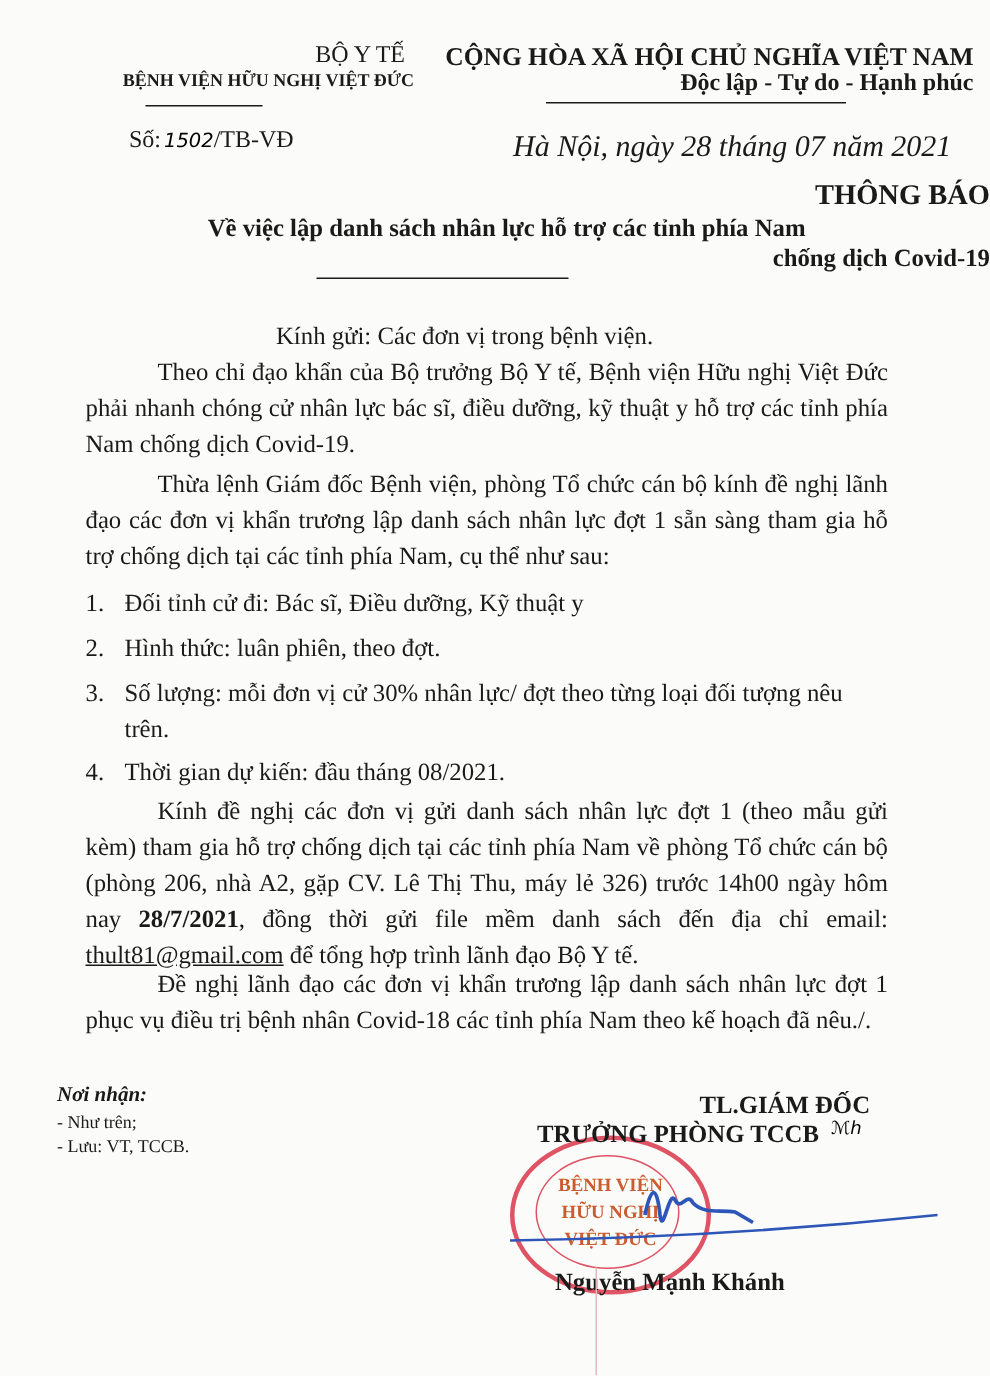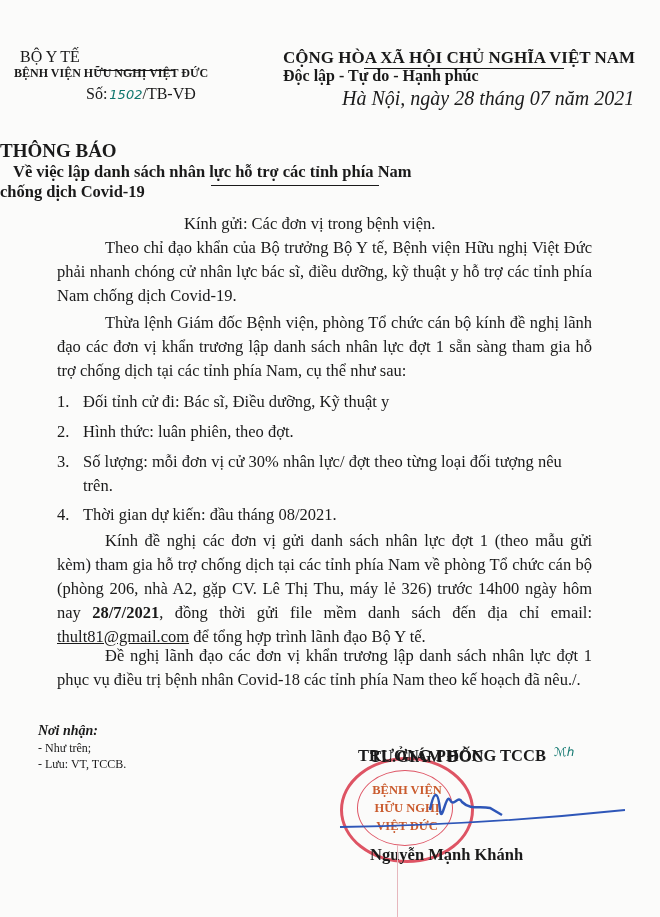--- a/index.html
+++ b/index.html
@@ -3,30 +3,30 @@
 <meta charset="utf-8">
 <style>
   html, body { margin:0; padding:0; }
   body {
     width:660px; height:917px; overflow:hidden; position:relative;
     background:#fbfbfa;
     font-family:"Liberation Serif","DejaVu Serif",serif;
     color:#1a1a1a;
   }
   .abs { position:absolute; }
-  .center { text-align:left;margin-top:20px; }
+  .center { text-align:right; }
   .bold { font-weight:bold; }
   .italic { font-style:italic; }
   .line { position:absolute; height:1px; background:#1a1a1a; }
   .body-text { font-size:16.5px; line-height:24px; }
   .para { position:absolute; left:57px; width:535px; font-size:16.5px; line-height:24px; text-align:justify; }
   .indent { text-indent:48px; }
   .list-item { position:absolute; left:57px; width:535px; font-size:16.5px; line-height:24px; }
   .list-num { display:inline-block; width:26px; }
-  .hand { color:#0f766e; font-style:italic; font-family:"DejaVu Sans",sans-serif; font-size:13px; }
+  .hand { color:#000000; font-style:italic; font-family:"DejaVu Sans",sans-serif; font-size:13px; }
   .email { text-decoration:underline; }
   .stamp {
     position:absolute; left:340px; top:757px; width:128px; height:100px;
     border:3px solid #d9374a; border-radius:50%;
     opacity:0.85;
   }
   .stamp-inner {
     position:absolute; left:14px; top:10px; width:94px; height:74px;
     border:1.5px solid #d9374a; border-radius:50%;
   }
@@ -44,21 +44,21 @@
 <div class="abs" style="left:86px;top:85px;font-size:16px;">
   <span>Số:</span><span class="hand" style="margin-left:2px;">1502</span><span>/TB-VĐ</span>
 </div>
 
 <div class="abs center bold" style="left:283px;top:28px;width:366px;font-size:17px;">CỘNG HÒA XÃ HỘI CHỦ NGHĨA VIỆT NAM</div>
 <div class="abs center bold" style="left:283px;top:47px;width:366px;font-size:16px;">Độc lập - Tự do - Hạnh phúc</div>
 <div class="line" style="left:364px;top:68px;width:200px;"></div>
 <div class="abs italic" style="left:342px;top:87px;font-size:20px;">Hà Nội, ngày 28 tháng 07 năm 2021</div>
 
 <div class="abs center bold" style="left:0;top:120px;width:660px;font-size:19px;">THÔNG BÁO</div>
-<div class="abs center bold" style="left:0;top:142px;width:537px;font-size:16.5px;padding-left:13px;">Về việc lập danh sách nhân lực hỗ trợ các tỉnh phía Nam</div>
+<div class="abs center bold" style="left:0;top:142px;width:537px;font-size:16.5px;">Về việc lập danh sách nhân lực hỗ trợ các tỉnh phía Nam</div>
 <div class="abs center bold" style="left:0;top:162px;width:660px;font-size:16.5px;">chống dịch Covid-19</div>
 <div class="line" style="left:211px;top:185px;width:168px;"></div>
 
 <div class="abs body-text" style="left:184px;top:212px;">Kính gửi: Các đơn vị trong bệnh viện.</div>
 
 <div class="para indent" style="top:236px;">Theo chỉ đạo khẩn của Bộ trưởng Bộ Y tế, Bệnh viện Hữu nghị Việt Đức phải nhanh chóng cử nhân lực bác sĩ, điều dưỡng, kỹ thuật y hỗ trợ các tỉnh phía Nam chống dịch Covid-19.</div>
 
 <div class="para indent" style="top:311px;">Thừa lệnh Giám đốc Bệnh viện, phòng Tổ chức cán bộ kính đề nghị lãnh đạo các đơn vị khẩn trương lập danh sách nhân lực đợt 1 sẵn sàng tham gia hỗ trợ chống dịch tại các tỉnh phía Nam, cụ thể như sau:</div>
 
 <div class="list-item" style="top:390px;">

